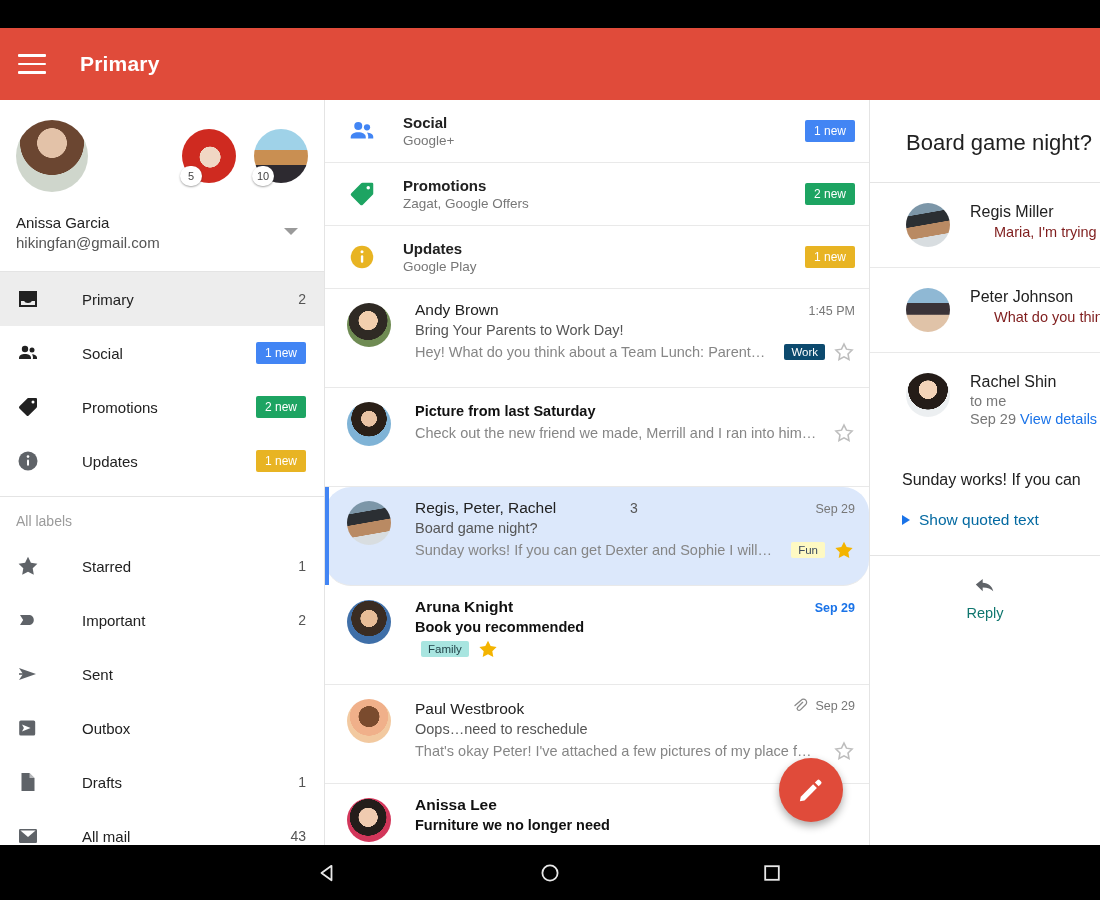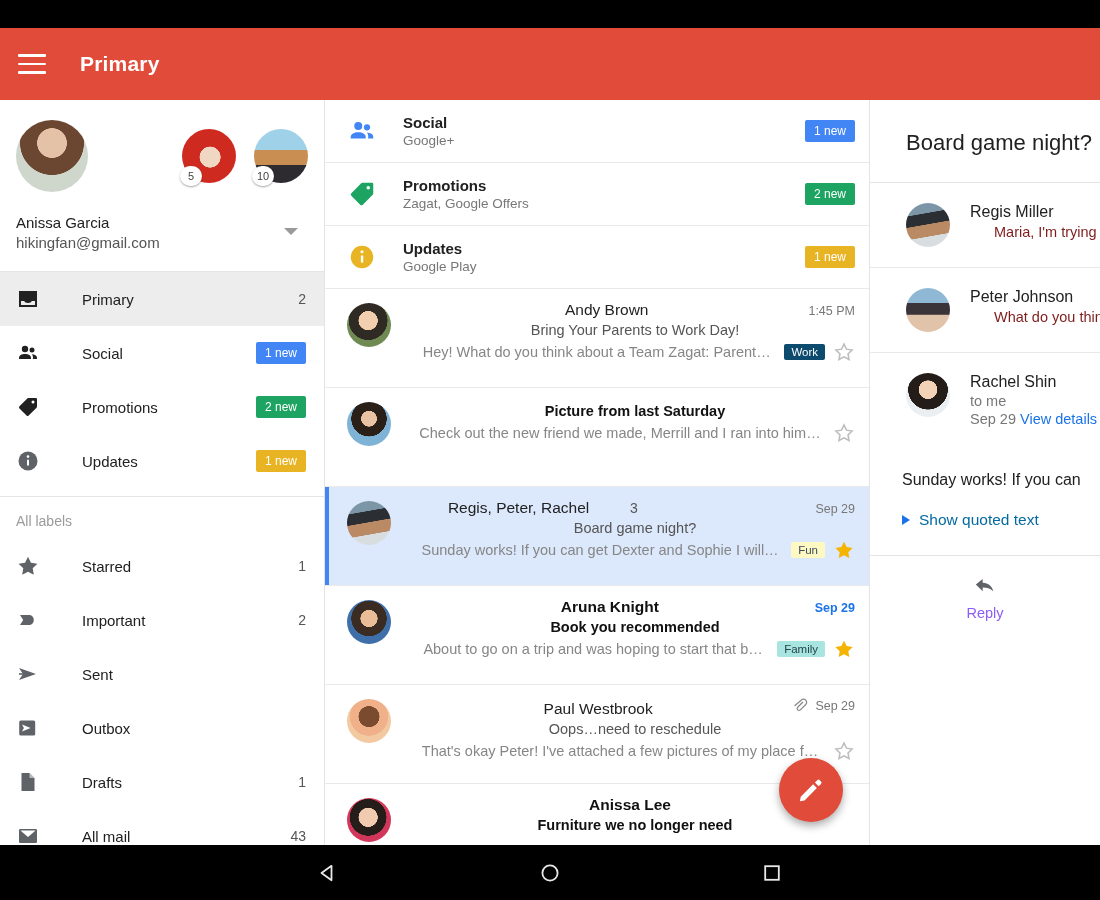--- a/index.html
+++ b/index.html
@@ -140,31 +140,31 @@
   }
   
   .mail-row {
     display: flex;
     padding: 12px 14px 11px 22px;
     border-bottom: 1px solid #e9e9e9;
     position: relative;
     cursor: pointer;
     min-height: 99px;
   }
-  .mail-row.selected { background: #dce8fb; }
+  .mail-row.selected { background: #dce8fb; border-radius: 26px; }
   .mail-row.selected:before {
     content: ""; position: absolute; left: 0; top: 0; bottom: 0;
     width: 4px; background: #4285f4;
   }
   .mail-avatar {
     width: 44px; height: 44px; border-radius: 50%;
     background-size: cover; background-position: center;
     flex: none; margin-top: 2px;
   }
-  .mail-body { flex: 1; margin-left: 24px; min-width: 0; text-align: center; }
+  .mail-body { flex: 1; margin-left: 24px; min-width: 0; }
   .mail-line1 { display: flex; align-items: baseline; }
   .mail-sender { font-size: 15.5px; color: #222; flex: 1; white-space: nowrap; overflow: hidden; }
   .mail-row.unread .mail-sender,
   .mail-row.unread .mail-subject { font-weight: bold; color: #111; }
   .mail-count { font-size: 14px; color: #555; margin-left: 8px; }
   .mail-meta { display: flex; align-items: center; gap: 7px; flex: none; margin-left: 10px; }
   .mail-time { font-size: 12.5px; color: #777; }
   .mail-row.unread .mail-time { color: #1a73e8; font-weight: bold; }
   .mail-subject { font-size: 14.5px; color: #555; margin-top: 3px;
                   white-space: nowrap; overflow: hidden; text-overflow: ellipsis; }
@@ -224,21 +224,21 @@
   }
   .detail-actions {
     border-top: 1px solid #e4e4e4;
     padding: 16px 0 12px 0;
     display: flex; justify-content: center;
   }
   .action-btn {
     display: flex; flex-direction: column; align-items: center;
     cursor: pointer; width: 120px;
   }
-  .action-label { font-size: 14.5px; color: #8b5cf6; margin-top: 6px; }
+  .action-label { font-size: 14.5px; color: #0f766e; margin-top: 6px; }
   
   .navbar {
     position: absolute; bottom: 0; left: 0;
     width: 1100px; height: 55px;
     background: #000;
     display: flex; align-items: center; justify-content: center;
     gap: 168px;
   }
   .nav-btn { cursor: pointer; display: flex; align-items: center; justify-content: center;
              width: 54px; height: 42px; }
@@ -460,21 +460,21 @@
           <span class="mail-avatar ph4"></span>
           <span class="mail-body">
             <span class="mail-line1">
               <span class="mail-sender">Andy Brown</span>
               <span class="mail-meta">
                 <span class="mail-time">1:45 PM</span>
               </span>
             </span>
             <span class="mail-subject" style="display:block">Bring Your Parents to Work Day!</span>
             <span class="mail-line3">
-              <span class="mail-snippet">Hey! What do you think about a Team Zagat: Parent…</span>
+              <span class="mail-snippet">Hey! What do you think about a Team Lunch: Parent…</span>
               <span class="chip" style="background:#0c4a6e;color:#fff">Work</span>
               <span class="star">
                 <svg width="22" height="22" viewBox="0 0 24 24">
                     <path fill="none" stroke="#bdbdbd" stroke-width="1.7" d="M12 3.4l2.7 5.5 6.1.9-4.4 4.3 1.05 6.05L12 17.3l-5.45 2.85L7.6 14.1 3.2 9.8l6.1-.9z"></path>
                   </svg>
               </span>
             </span>
           </span>
         </div>
 
@@ -520,21 +520,20 @@
           <span class="mail-avatar ph7"></span>
           <span class="mail-body">
             <span class="mail-line1">
               <span class="mail-sender">Aruna Knight</span>
               <span class="mail-meta">
                 <span class="mail-time">Sep 29</span>
               </span>
             </span>
             <span class="mail-subject" style="display:block">Book you recommended</span>
             <span class="mail-line3">
-              <span class="mail-snippet">About to go on a trip and was hoping to start that b…</span>
               <span class="chip" style="background:#a8e5e0;color:#23454a">Family</span>
               <span class="star">
                 <svg width="22" height="22" viewBox="0 0 24 24">
                     <path fill="#f4b400" d="M12 2.9l2.9 5.9 6.5.95-4.7 4.6 1.1 6.5L12 17.8l-5.8 3.05 1.1-6.5-4.7-4.6 6.5-.95z"></path>
                   </svg>
               </span>
             </span>
           </span>
         </div>
 

